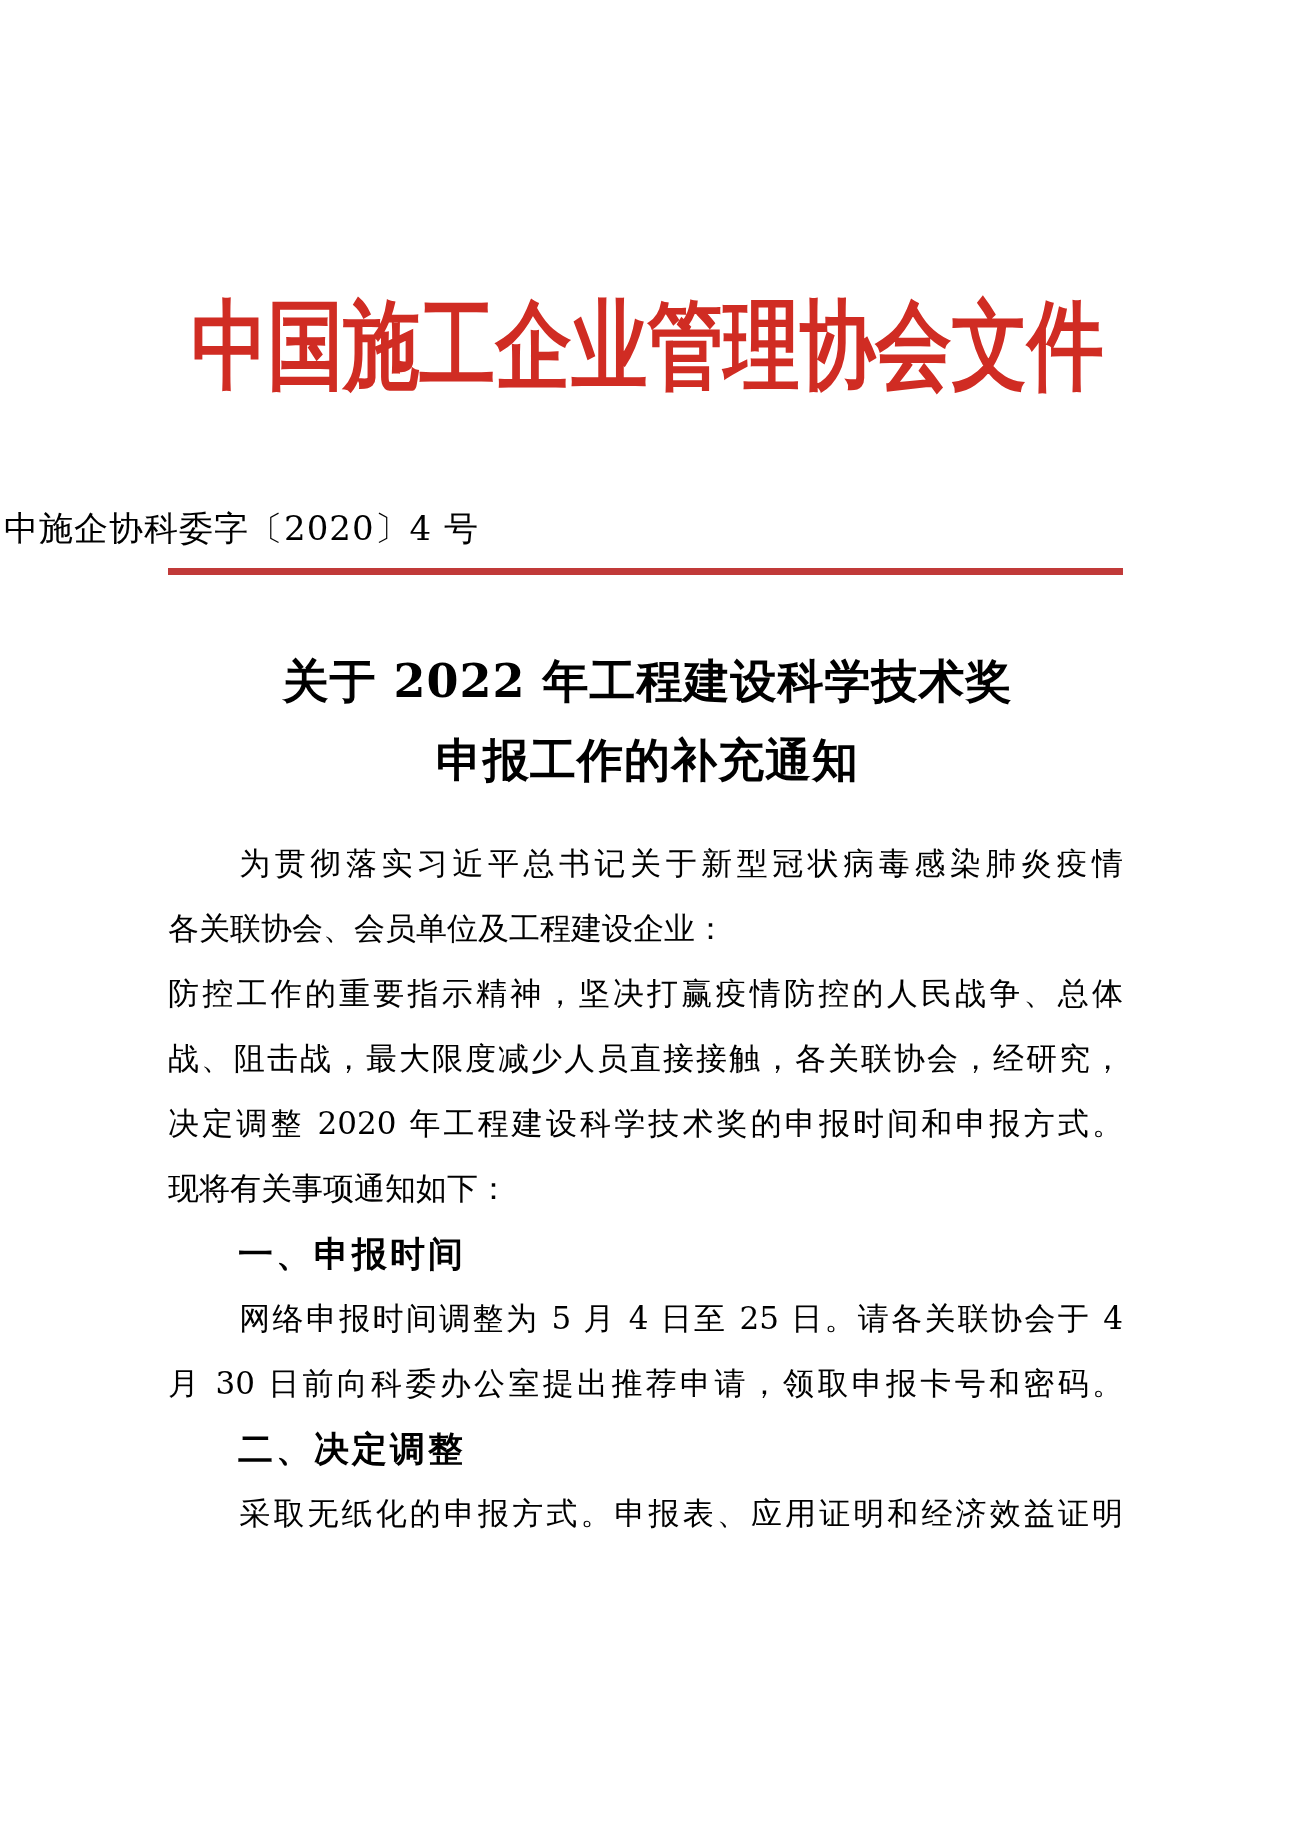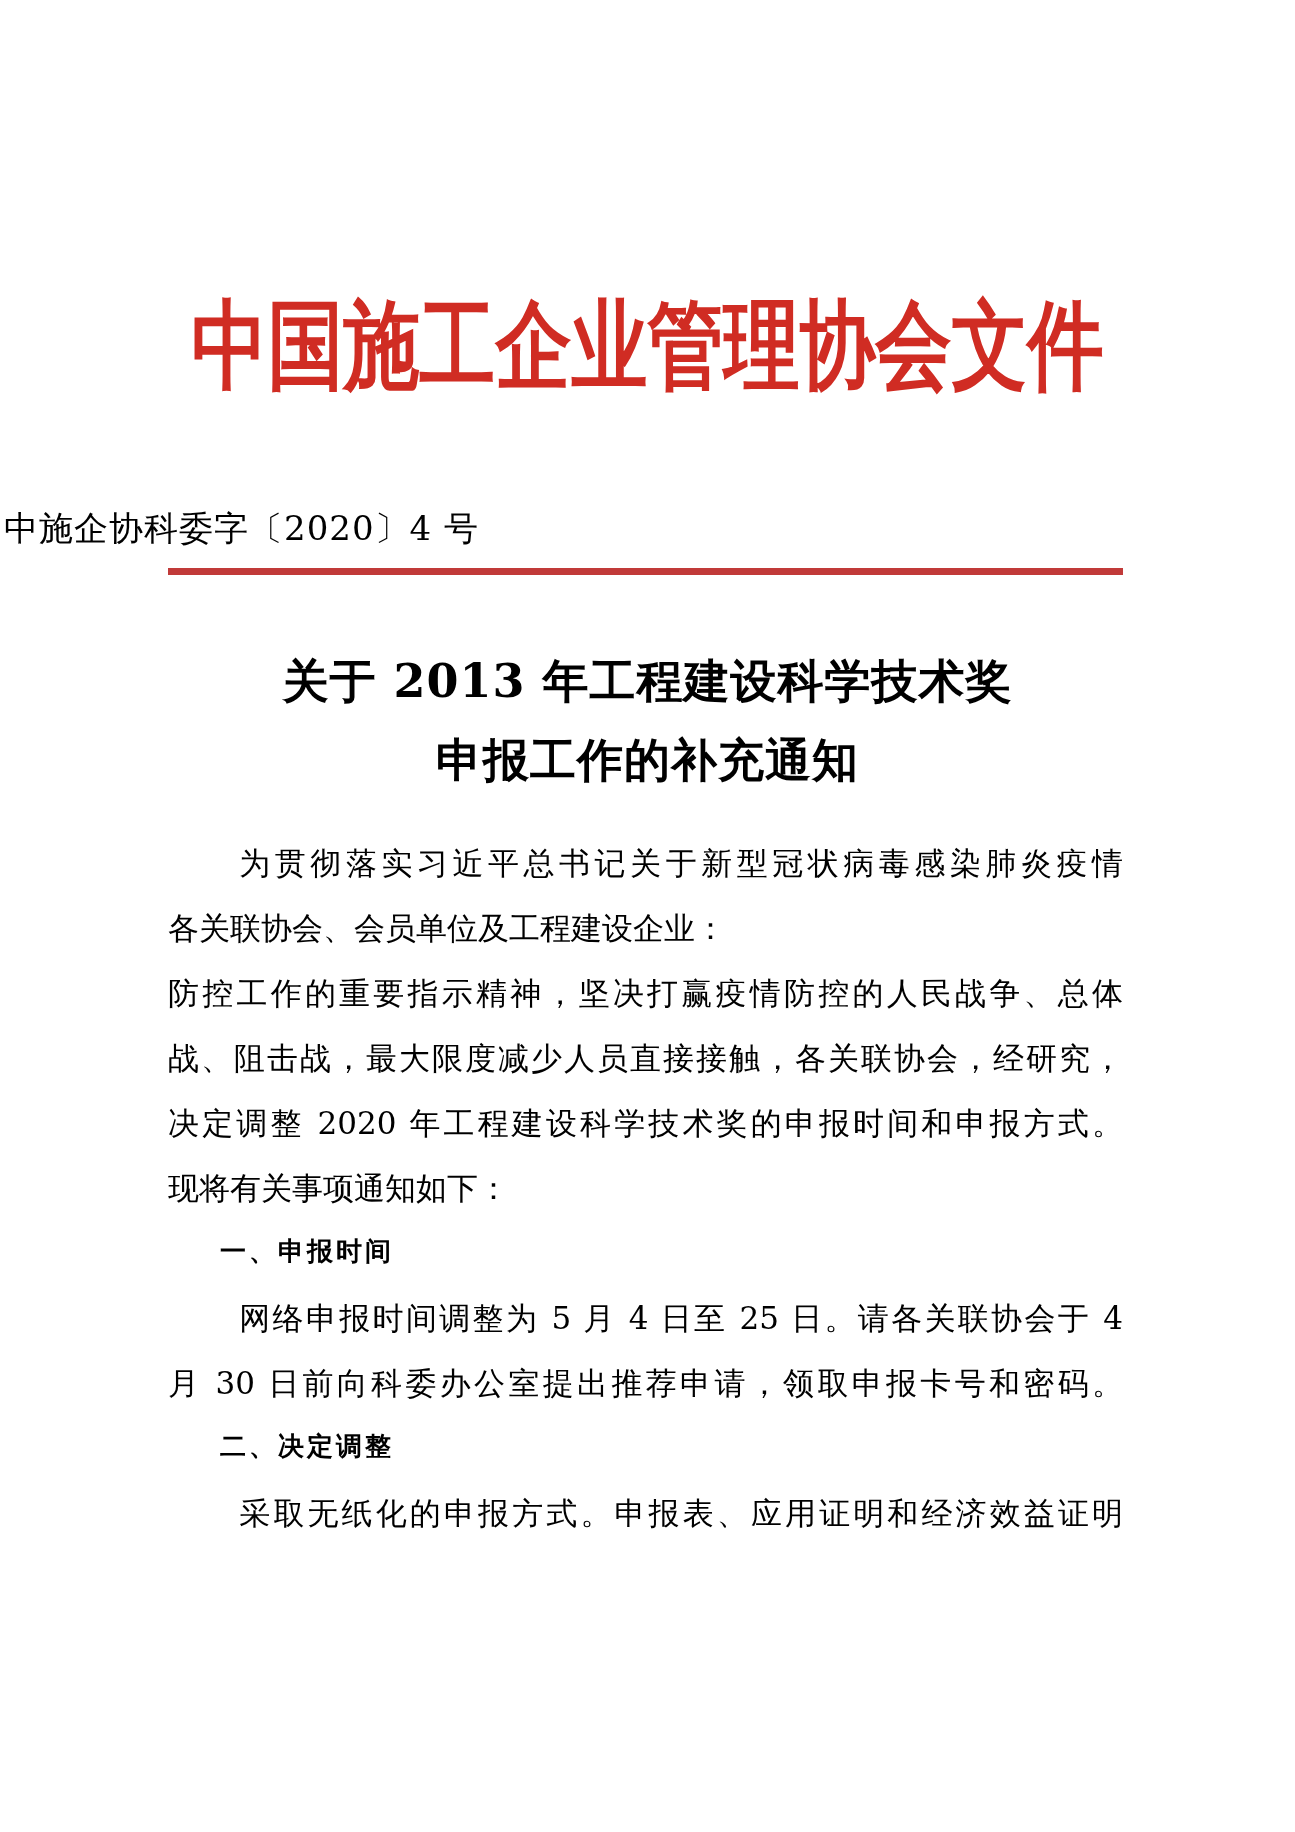--- a/index.html
+++ b/index.html
@@ -81,23 +81,23 @@
   .line.fill {
     white-space: normal;
     text-align: justify;
     text-align-last: justify;
     text-justify: inter-character;
   }
   .line.indent {
     text-indent: 2.3em;
   }
   .line.heading {
-    font-family: Liberation Mono, monospace;
+    font-family: Liberation Sans, sans-serif;
     font-weight: bold;
-    font-size: 26px;
+    font-size: 35px;
     letter-spacing: 3px;
     text-indent: 2em;
   }
   
   .page-number {
     position: absolute;
     top: 1612px;
     left: 168px;
     width: 940px;
     text-align: right;
@@ -110,21 +110,21 @@
 
 <div class="page">
 
   <h1 class="red-title">中国施工企业管理协会文件</h1>
 
   <div class="doc-number">中施企协科委字〔2020〕4 号</div>
 
   <div class="red-rule"></div>
 
   <div class="doc-title">
-    <div>关于 2013 年工程建设科学技术奖</div>
+    <div>关于 2022 年工程建设科学技术奖</div>
     <div>申报工作的补充通知</div>
   </div>
 
   <div class="body-block">
     <div class="line indent fill">为贯彻落实习近平总书记关于新型冠状病毒感染肺炎疫情</div>
     <div class="line">各关联协会、会员单位及工程建设企业：</div>
     <div class="line fill">防控工作的重要指示精神，坚决打赢疫情防控的人民战争、总体</div>
     <div class="line fill">战、阻击战，最大限度减少人员直接接触，各关联协会，经研究，</div>
     <div class="line fill">决定调整 2020 年工程建设科学技术奖的申报时间和申报方式。</div>
     <div class="line">现将有关事项通知如下：</div>

